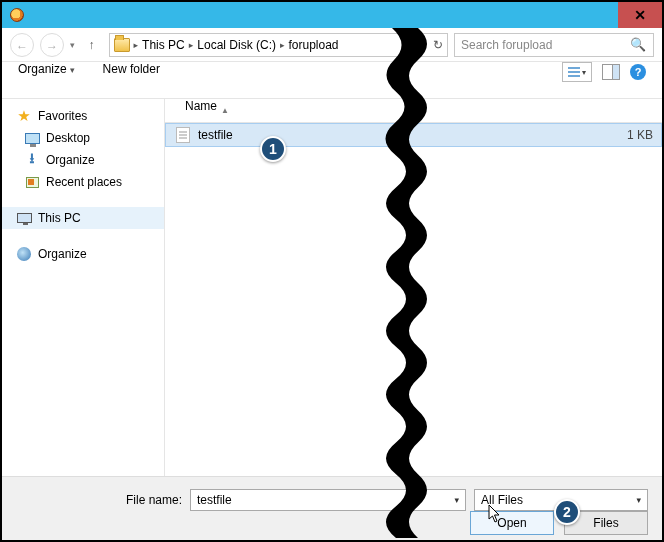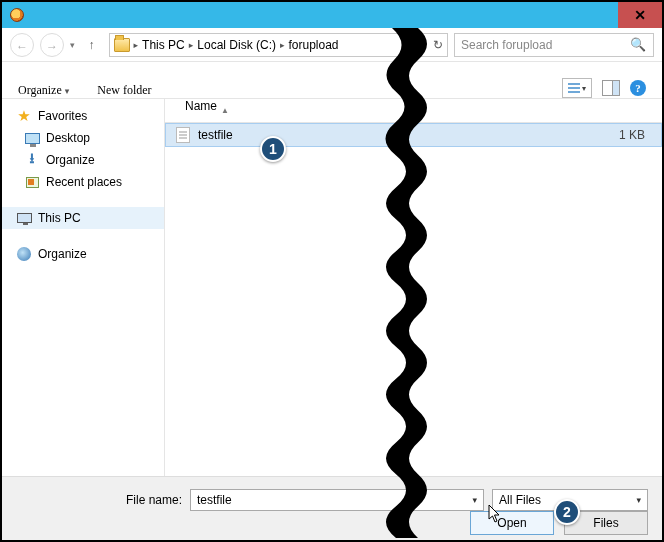--- a/index.html
+++ b/index.html
@@ -94,25 +94,24 @@
     display: flex; align-items: center;
     padding: 0 6px;
     color: #888;
     justify-content: space-between;
   }
   .searchbox .mag { color:#555; font-size:13px; }
   
   .toolrow {
     height: 36px;
     display: flex;
-    align-items: flex-end;
+    align-items: flex-start;
     padding: 0 16px;
     gap: 28px;
     background: #fff;
-    font-family: Liberation Serif, serif;
   }
   .tool-link { color:#1a6fb0; }
   .tool-link.plain { color:#000; }
   .tool-spacer { flex:1; }
   .tool-icons { display:flex; align-items:center; gap:10px; color:#444; }
   .tool-view {
     width:30px;height:20px;border:1px solid #bbb;display:flex;align-items:center;justify-content:center;gap:2px;
   }
   .tool-view .bars{display:flex;flex-direction:column;gap:2px}
   .tool-view .bars span{width:12px;height:2px;background:#6fa8d8}
@@ -160,37 +159,37 @@
   .col-name{flex:1;padding-left:20px;display:flex;align-items:center;gap:6px}
   .col-size{width:80px;text-align:right;padding-right:16px}
   .sort-ind{font-size:8px;color:#777;margin:0 auto}
   .file-row{
     height:24px;display:flex;align-items:center;
     background:#d7e8f7;border:1px solid #a7cdf0;margin:0 0 0 0;
   }
   .file-row .ic-file{width:14px;height:16px;background:#fff;border:1px solid #bbb;position:relative;margin-left:10px}
   .file-row .ic-file::after{content:"";position:absolute;top:3px;left:2px;right:2px;height:2px;background:#ccc;box-shadow:0 3px 0 #ccc,0 6px 0 #ccc}
   .file-row .fname{margin-left:8px;flex:1}
-  .file-row .fsize{width:80px;text-align:right;padding-right:16px;color:#444}
+  .file-row .fsize{width:80px;text-align:right;padding-right:8px;color:#444}
   
   .bottom {
     border-top:1px solid #ddd;
     background:#f0f0f0;
     padding: 12px 14px 10px;
   }
   .row1{display:flex;align-items:center;gap:8px;}
   .lbl{color:#000;white-space:nowrap;margin-left:110px}
   .combo{
     height:22px;border:1px solid #a9a9a9;background:#fff;
     display:flex;align-items:center;justify-content:space-between;
     padding:0 6px;
   }
   .combo .dd{font-size:9px;color:#333}
   .fname-combo{flex:1}
-  .filter-combo{width:156px}
+  .filter-combo{width:174px}
   .row2{display:flex;justify-content:flex-end;gap:10px}
   .btn{
     width:84px;height:24px;border:1px solid #a9a9a9;background:#e9e9e9;
     display:flex;align-items:center;justify-content:center;
   }
   .btn.primary{border:1px solid #6aa6d6;background:#eef6fd}
   
   .badge{
     position:absolute;width:26px;height:26px;border-radius:50%;
     background:#1f4e79;color:#fff;display:flex;align-items:center;justify-content:center;

